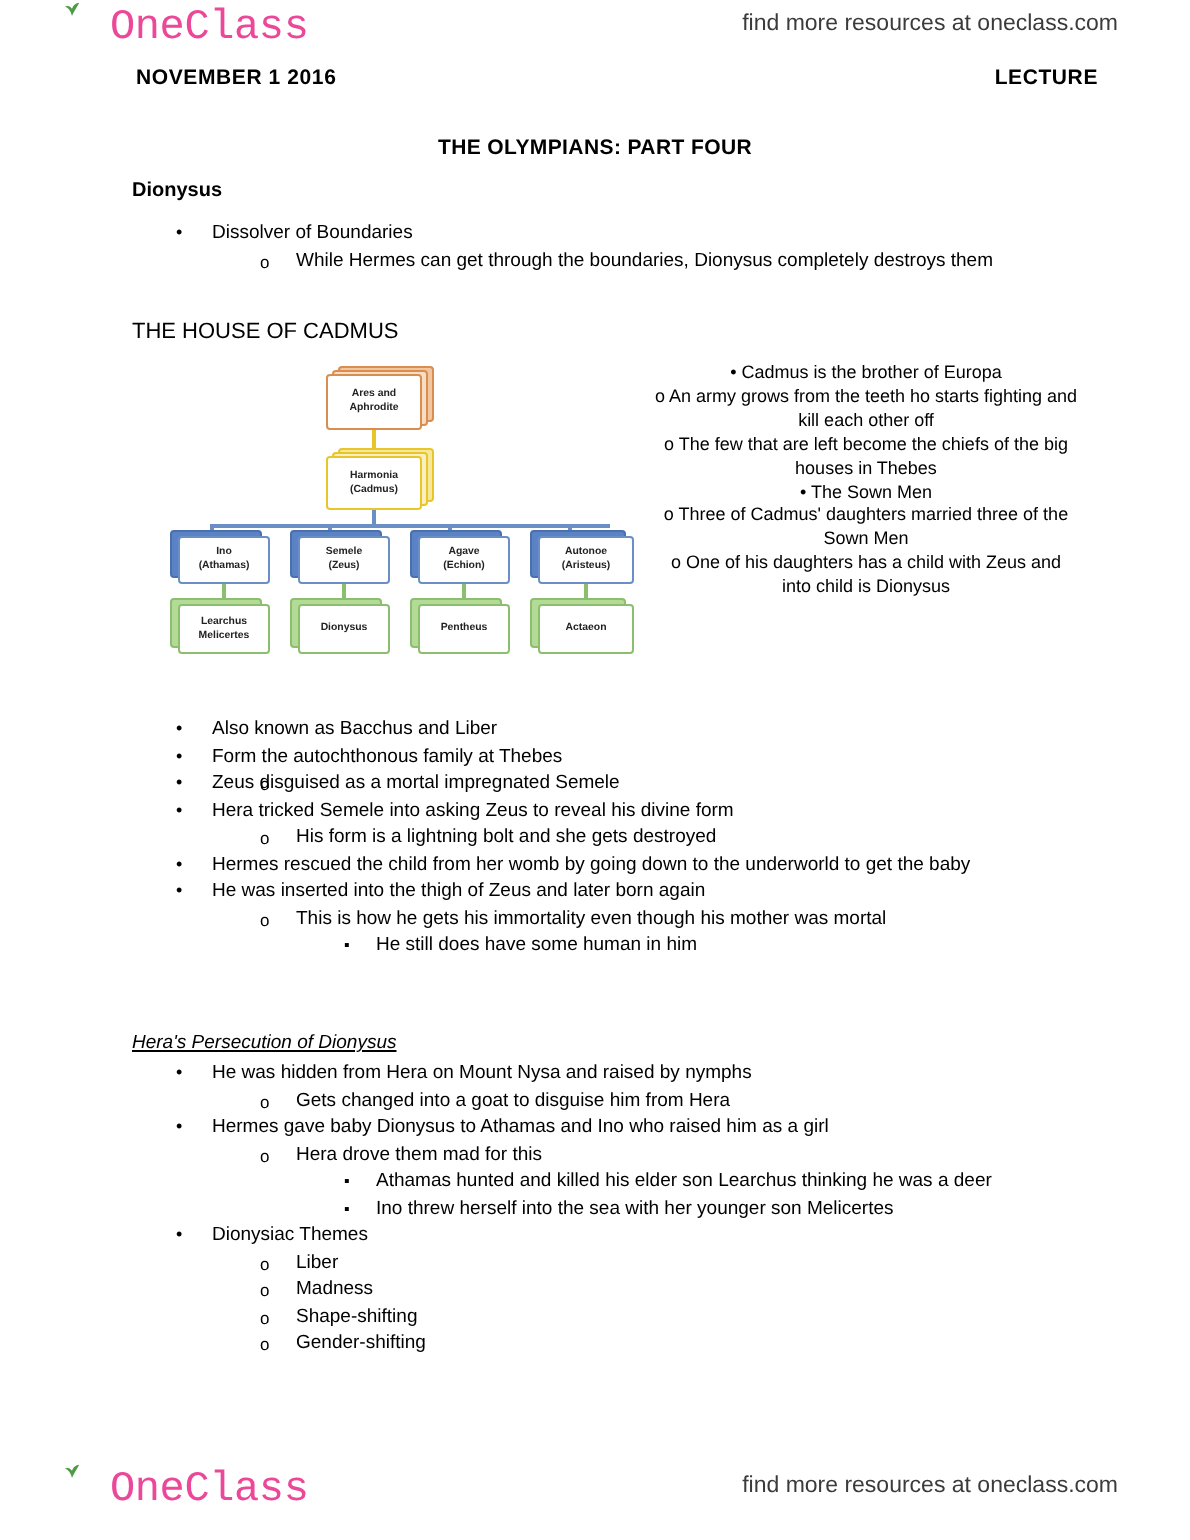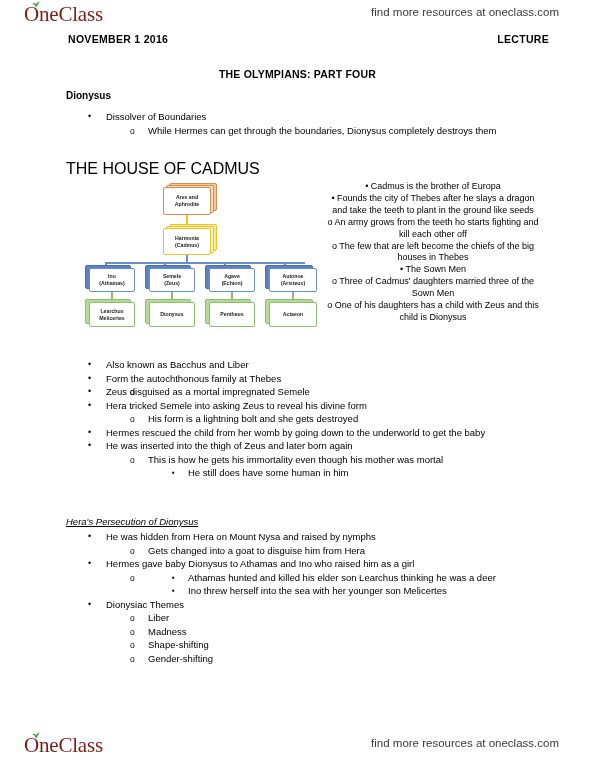--- a/index.html
+++ b/index.html
@@ -27,26 +27,27 @@
   .brand-row.footer { top: 733px; }
 
   .logo {
     position: absolute;
     left: 24px;
     top: 0px;
     display: flex;
     align-items: flex-start;
   }
   .logo-text {
-    font-family: Liberation Serif, serif;
+    font-family: Liberation Mono, monospace;
     font-size: 21px;
-    color: #7f1d1d;
+    color: #ec4899;
     letter-spacing: -0.2px;
     line-height: 25px;
     white-space: nowrap;
+    margin-left: 31px;
   }
   .logo-leaf {
     position: absolute;
     left: 8px;
     top: -1px;
     width: 8px;
     height: 7px;
   }
 
   .promo {
@@ -95,21 +96,21 @@
     position: absolute;
     left: 66px;
     font-size: 10px;
     font-weight: bold;
   }
   .section-head.dionysus { top: 90px; }
 
   .plain-head {
     position: absolute;
     left: 66px;
-    font-size: 16px;
+    font-size: 11px;
   }
   .plain-head.house { top: 160px; }
 
   .italic-head {
     position: absolute;
     left: 66px;
     top: 516px;
     font-size: 9.5px;
     font-style: italic;
     text-decoration: underline;
@@ -323,26 +324,25 @@
     </div>
 
     <div class="shadow sh-green" style="left:181px; top:119px; width:48px; height:25px;"></div>
     <div class="node n-green" style="left:185px; top:122px; width:48px; height:25px;">
       <span>Actaeon</span>
     </div>
   </div>
 
   <div class="notes">
       <div class="nline">• Cadmus is the brother of Europa</div>
-      <div class="nline">• Founds the city of Thebes after he slays a dragon and take the teeth to plant in the ground like seeds</div>
       <div class="nline">o An army grows from the teeth ho starts fighting and kill each other off</div>
       <div class="nline">o The few that are left become the chiefs of the big houses in Thebes</div>
       <div class="nline">• The Sown Men</div>
       <div class="nline">o Three of Cadmus' daughters married three of the Sown Men</div>
-      <div class="nline">o One of his daughters has a child with Zeus and this child is Dionysus</div>
+      <div class="nline">o One of his daughters has a child with Zeus and into child is Dionysus</div>
     </div>
 
   <div class="blist list-after-diagram">
       <div class="bitem lvl1">
         <span class="bullet">•</span>
         <span class="btext">Also known as Bacchus and Liber</span>
       </div>
       <div class="bitem lvl1">
         <span class="bullet">•</span>
         <span class="btext">Form the autochthonous family at Thebes</span>
@@ -390,20 +390,21 @@
       <div class="bitem lvl2">
         <span class="bullet">o</span>
         <span class="btext">Gets changed into a goat to disguise him from Hera</span>
       </div>
       <div class="bitem lvl1">
         <span class="bullet">•</span>
         <span class="btext">Hermes gave baby Dionysus to Athamas and Ino who raised him as a girl</span>
       </div>
       <div class="bitem lvl2">
         <span class="bullet">o</span>
+        <span class="btext">Hera drove them mad for this</span>
       </div>
       <div class="bitem lvl3">
         <span class="bullet">▪</span>
         <span class="btext">Athamas hunted and killed his elder son Learchus thinking he was a deer</span>
       </div>
       <div class="bitem lvl3">
         <span class="bullet">▪</span>
         <span class="btext">Ino threw herself into the sea with her younger son Melicertes</span>
       </div>
       <div class="bitem lvl1">

